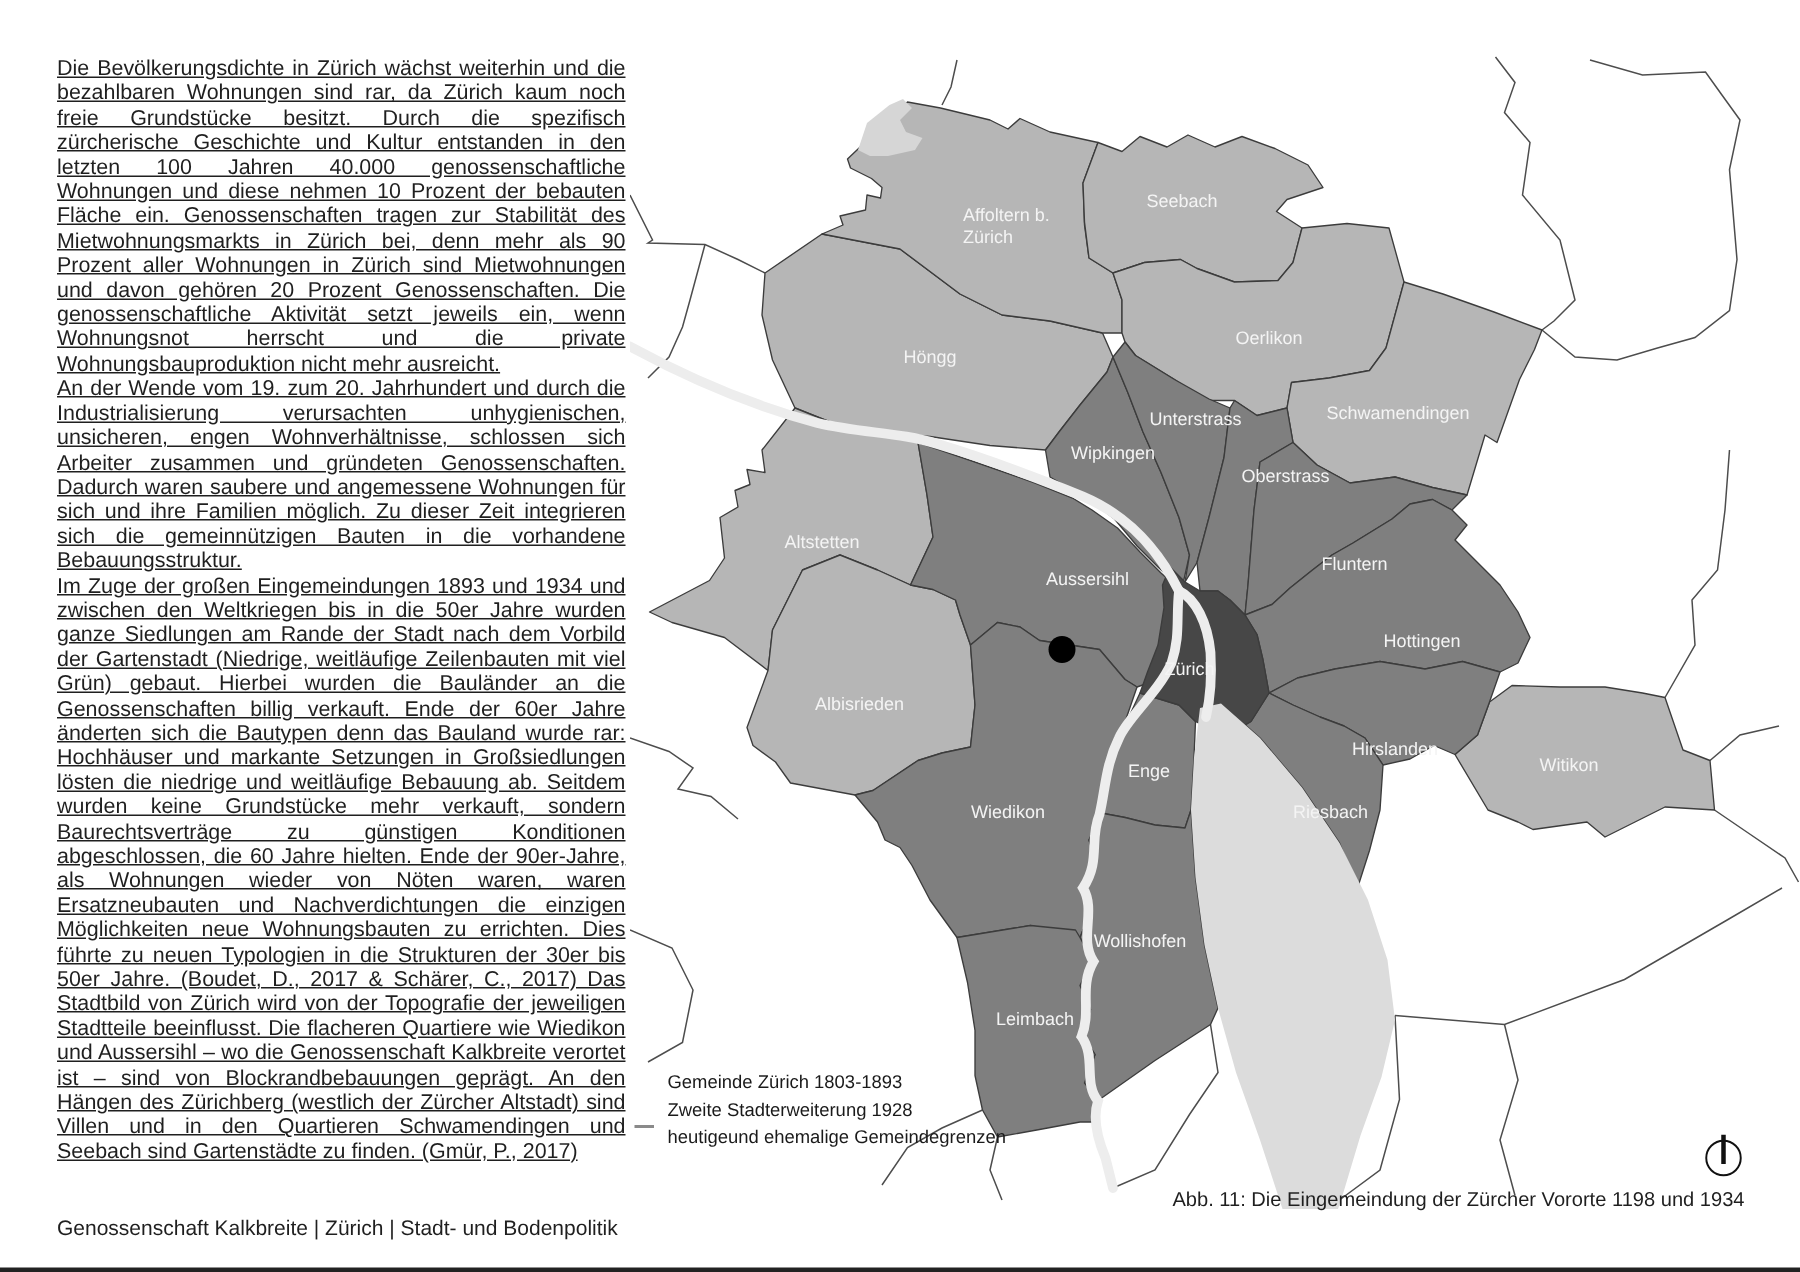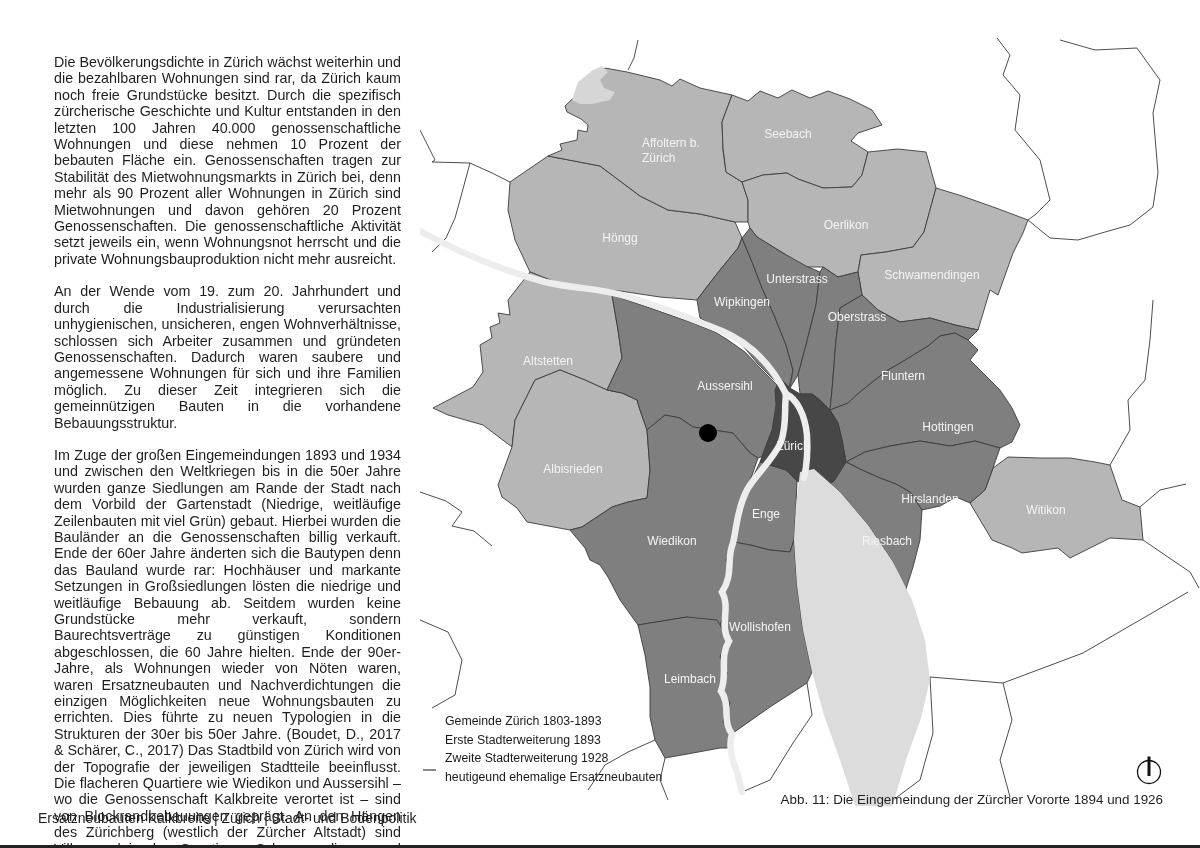--- a/index.html
+++ b/index.html
@@ -1,20 +1,20 @@
 <!DOCTYPE html>
 <html><head>
 <meta charset="utf-8">
 <style>
   html,body{margin:0;padding:0;background:#fff;}
   #page{position:relative;width:1200px;height:848px;background:#ffffff;overflow:hidden;
         font-family:"Liberation Sans","DejaVu Sans",sans-serif;color:#1f1f1f;}
   #body-text{position:absolute;left:38px;top:38px;width:379px;font-size:14.3px;line-height:16.4px;
              text-align:justify;letter-spacing:0px;}
-  #body-text p{margin:16px;padding:0;}
+  #body-text p{margin:0;padding:0;text-decoration:underline;}
   #footer-line{position:absolute;left:38px;top:810px;font-size:14px;}
   #map-svg{position:absolute;left:420px;top:0;width:780px;height:848px;}
   .map-label{font-family:"Liberation Sans","DejaVu Sans",sans-serif;font-size:12px;fill:#f4f4f4;}
   #legend{position:absolute;left:423px;top:705px;}
   .legend-row{display:flex;align-items:center;height:18.6px;}
   .swatch{width:13px;height:13px;margin-right:9px;flex:0 0 auto;}
   .swatch.line{height:2px;background:#8a8a8a;}
   .swatch.dot{width:13px;height:13px;border-radius:50%;background:#000;}
   .legend-label{font-size:12.3px;color:#1a1a1a;white-space:nowrap;margin-top:14px;}
   #caption{position:absolute;right:37px;top:792px;font-size:13.4px;text-align:right;}
@@ -24,21 +24,21 @@
 <body>
 
 <div id="page">
 
   <div id="body-text">
     <p>Die Bevölkerungsdichte in Zürich wächst weiterhin und die bezahlbaren Wohnungen sind rar, da Zürich kaum noch freie Grundstücke besitzt. Durch die spezifisch zürcherische Geschichte und Kultur entstanden in den letzten 100 Jahren 40.000 genossenschaftliche Wohnungen und diese nehmen 10 Prozent der bebauten Fläche ein. Genossenschaften tragen zur Stabilität des Mietwohnungsmarkts in Zürich bei, denn mehr als 90 Prozent aller Wohnungen in Zürich sind Mietwohnungen und davon gehören 20 Prozent Genossenschaften. Die genossenschaftliche Aktivität setzt jeweils ein, wenn Wohnungsnot herrscht und die private Wohnungsbauproduktion nicht mehr ausreicht.</p>
     <p>An der Wende vom 19. zum 20. Jahrhundert und durch die Industrialisierung verursachten unhygienischen, unsicheren, engen Wohnverhältnisse, schlossen sich Arbeiter zusammen und gründeten Genossenschaften. Dadurch waren saubere und angemessene Wohnungen für sich und ihre Familien möglich. Zu dieser Zeit integrieren sich die gemeinnützigen Bauten in die vorhandene Bebauungsstruktur.</p>
     <p>Im Zuge der großen Eingemeindungen 1893 und 1934 und zwischen den Weltkriegen bis in die 50er Jahre wurden ganze Siedlungen am Rande der Stadt nach dem Vorbild der Gartenstadt (Niedrige, weitläufige Zeilenbauten mit viel Grün) gebaut. Hierbei wurden die Bauländer an die Genossenschaften billig verkauft. Ende der 60er Jahre änderten sich die Bautypen denn das Bauland wurde rar: Hochhäuser und markante Setzungen in Großsiedlungen lösten die niedrige und weitläufige Bebauung ab. Seitdem wurden keine Grundstücke mehr verkauft, sondern Baurechtsverträge zu günstigen Konditionen abgeschlossen, die 60 Jahre hielten. Ende der 90er-Jahre, als Wohnungen wieder von Nöten waren, waren Ersatzneubauten und Nachverdichtungen die einzigen Möglichkeiten neue Wohnungsbauten zu errichten. Dies führte zu neuen Typologien in die Strukturen der 30er bis 50er Jahre. (Boudet, D., 2017 &amp; Schärer, C., 2017) Das Stadtbild von Zürich wird von der Topografie der jeweiligen Stadtteile beeinflusst. Die flacheren Quartiere wie Wiedikon und Aussersihl – wo die Genossenschaft Kalkbreite verortet ist – sind von Blockrandbebauungen geprägt. An den Hängen des Zürichberg (westlich der Zürcher Altstadt) sind Villen und in den Quartieren Schwamendingen und Seebach sind Gartenstädte zu finden. (Gmür, P., 2017)</p>
   </div>
 
-  <div id="footer-line">Ersatzneubauten Kalkbreite | Zürich | Stadt- und Bodenpolitik</div>
+  <div id="footer-line">Genossenschaft Kalkbreite | Zürich | Stadt- und Bodenpolitik</div>
 
   <svg id="map-svg" viewBox="420 0 780 848">
       <polyline points="638,40 634,58 628,70" fill="none" stroke="#4d4d4d" stroke-width="1"></polyline>
       <polyline points="420,130 435,160 432,162 470,163 492,173 510,182" fill="none" stroke="#4d4d4d" stroke-width="1"></polyline>
       <polyline points="470,163 460,200 455,218 446,238 432,252" fill="none" stroke="#4d4d4d" stroke-width="1"></polyline>
       <polyline points="420,492 446,501 462,512 452,526 474,531 492,546" fill="none" stroke="#4d4d4d" stroke-width="1"></polyline>
       <polyline points="420,620 448,632 462,660 455,695 432,708" fill="none" stroke="#4d4d4d" stroke-width="1"></polyline>
       <polyline points="588,790 605,765 628,752 655,740" fill="none" stroke="#4d4d4d" stroke-width="1"></polyline>
       <polyline points="665,758 660,780 668,800" fill="none" stroke="#4d4d4d" stroke-width="1"></polyline>
       <polyline points="807,683 812,715 793,743 770,780 742,792" fill="none" stroke="#4d4d4d" stroke-width="1"></polyline>
@@ -102,29 +102,25 @@
       <line x1="1149" y1="776" x2="1149" y2="756.5" stroke="#111" stroke-width="3"></line>
     </svg>
 
   <div id="legend">
     <div class="legend-row">
       <span class="swatch"></span>
       <span class="legend-label">Gemeinde Zürich 1803-1893</span>
     </div>
     <div class="legend-row">
       <span class="swatch"></span>
-      <span class="legend-label">Erste Stadterweiterung 1893</span>
-    </div>
-    <div class="legend-row">
-      <span class="swatch"></span>
       <span class="legend-label">Zweite Stadterweiterung 1928</span>
     </div>
     <div class="legend-row">
       <span class="swatch line"></span>
-      <span class="legend-label">heutigeund ehemalige Ersatzneubauten</span>
+      <span class="legend-label">heutigeund ehemalige Gemeindegrenzen</span>
     </div>
   </div>
 
-  <div id="caption">Abb. 11: Die Eingemeindung der Zürcher Vororte 1894 und 1926</div>
+  <div id="caption">Abb. 11: Die Eingemeindung der Zürcher Vororte 1198 und 1934</div>
 
   <div id="bottom-rule"></div>
 
 </div>
 
 </body></html>

